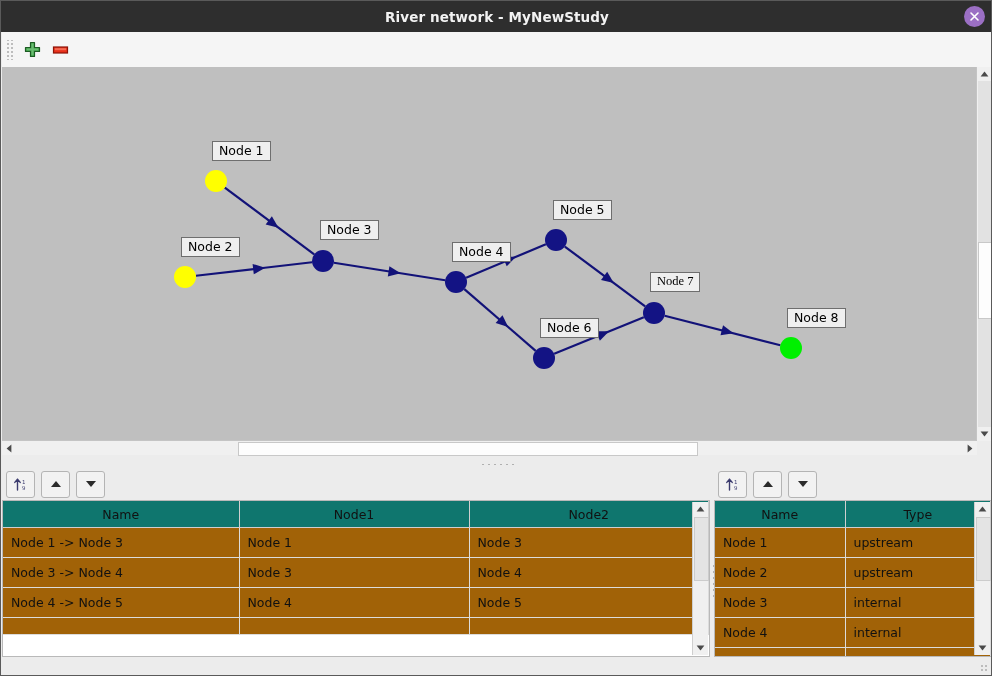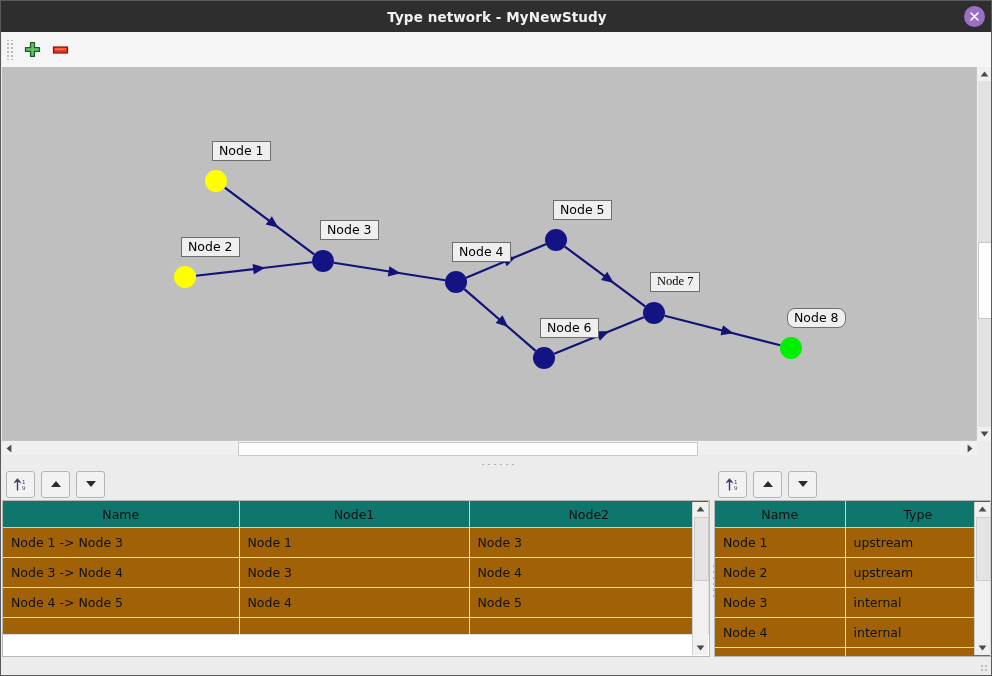--- a/index.html
+++ b/index.html
@@ -125,21 +125,21 @@
     background-image:radial-gradient(#bcbcbc 1px,transparent 1px);
     background-size:4px 4px;
   }
 </style>
 </head>
 <body>
 
 <div class="window">
 
   <div class="titlebar">
-    <span class="title-text">Type network - MyNewStudy</span>
+    <span class="title-text">River network - MyNewStudy</span>
     <div class="close-btn">
       <svg width="11" height="11" viewBox="0 0 11 11">
         <path d="M2 2 L9 9 M9 2 L2 9" stroke="#ffffff" stroke-width="1.6" stroke-linecap="round" fill="none"></path>
       </svg>
     </div>
   </div>
 
   <div class="toolbar">
     <div class="tb-grip"></div>
     <div class="tb-btn">
@@ -185,21 +185,21 @@
           <circle cx="789" cy="281" r="11" fill="#00f000"></circle>
         </svg>
       <div id="graph-labels">
           <div class="node-label" style="left: 210px; top: 74px;">Node 1</div>
           <div class="node-label" style="left: 179px; top: 170px;">Node 2</div>
           <div class="node-label" style="left: 318px; top: 153px;">Node 3</div>
           <div class="node-label" style="left: 450px; top: 175px;">Node 4</div>
           <div class="node-label" style="left: 551px; top: 133px;">Node 5</div>
           <div class="node-label" style="left: 538px; top: 251px;">Node 6</div>
           <div class="node-label" style="left: 648px; top: 205px; font-family: Liberation Serif, serif;">Node 7</div>
-          <div class="node-label" style="left: 785px; top: 241px; border-radius: 8px;">Node 8</div>
+          <div class="node-label" style="left: 785px; top: 241px;">Node 8</div>
         </div>
     </div>
 
     <div class="vscroll">
       <div class="sb-arrow v-arrow">
         <svg width="9" height="6" viewBox="0 0 9 6">
             <path d="M4.5 0.6 L8.4 5.4 L0.6 5.4 Z" fill="#4a4a4a"></path>
           </svg>
       </div>
       <div class="v-track" style="top:14px;height:346px;"></div>

